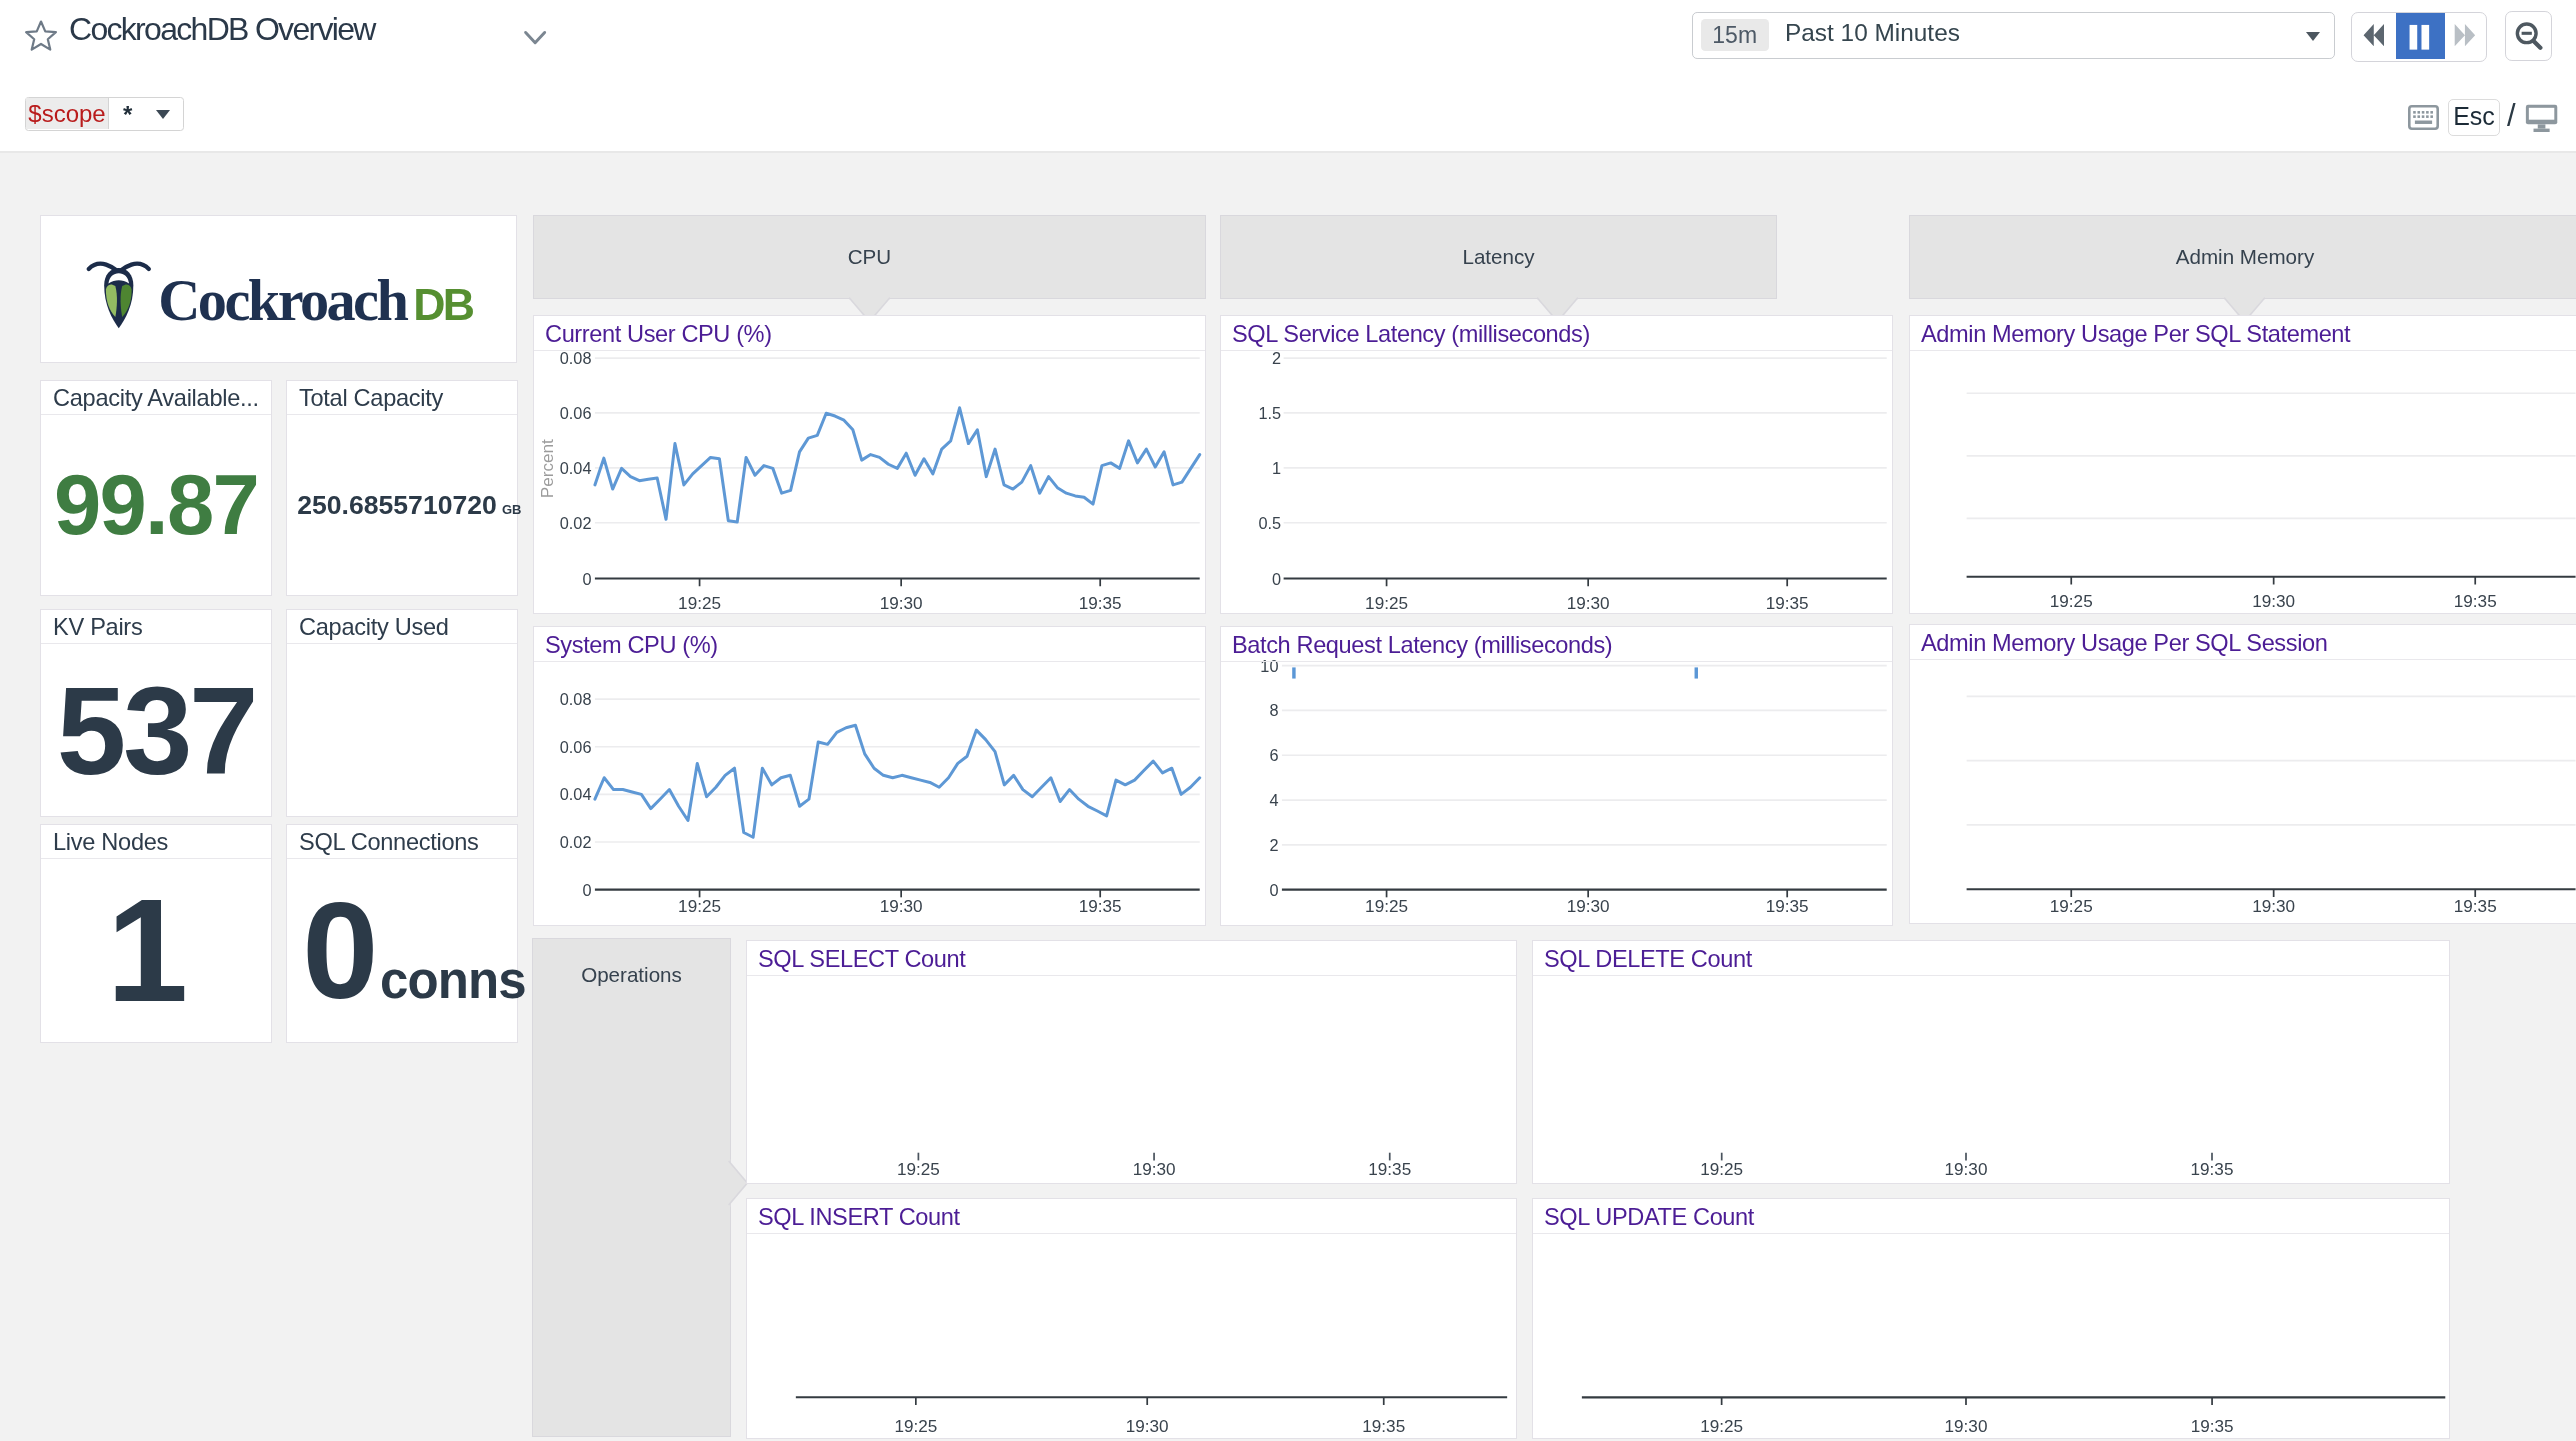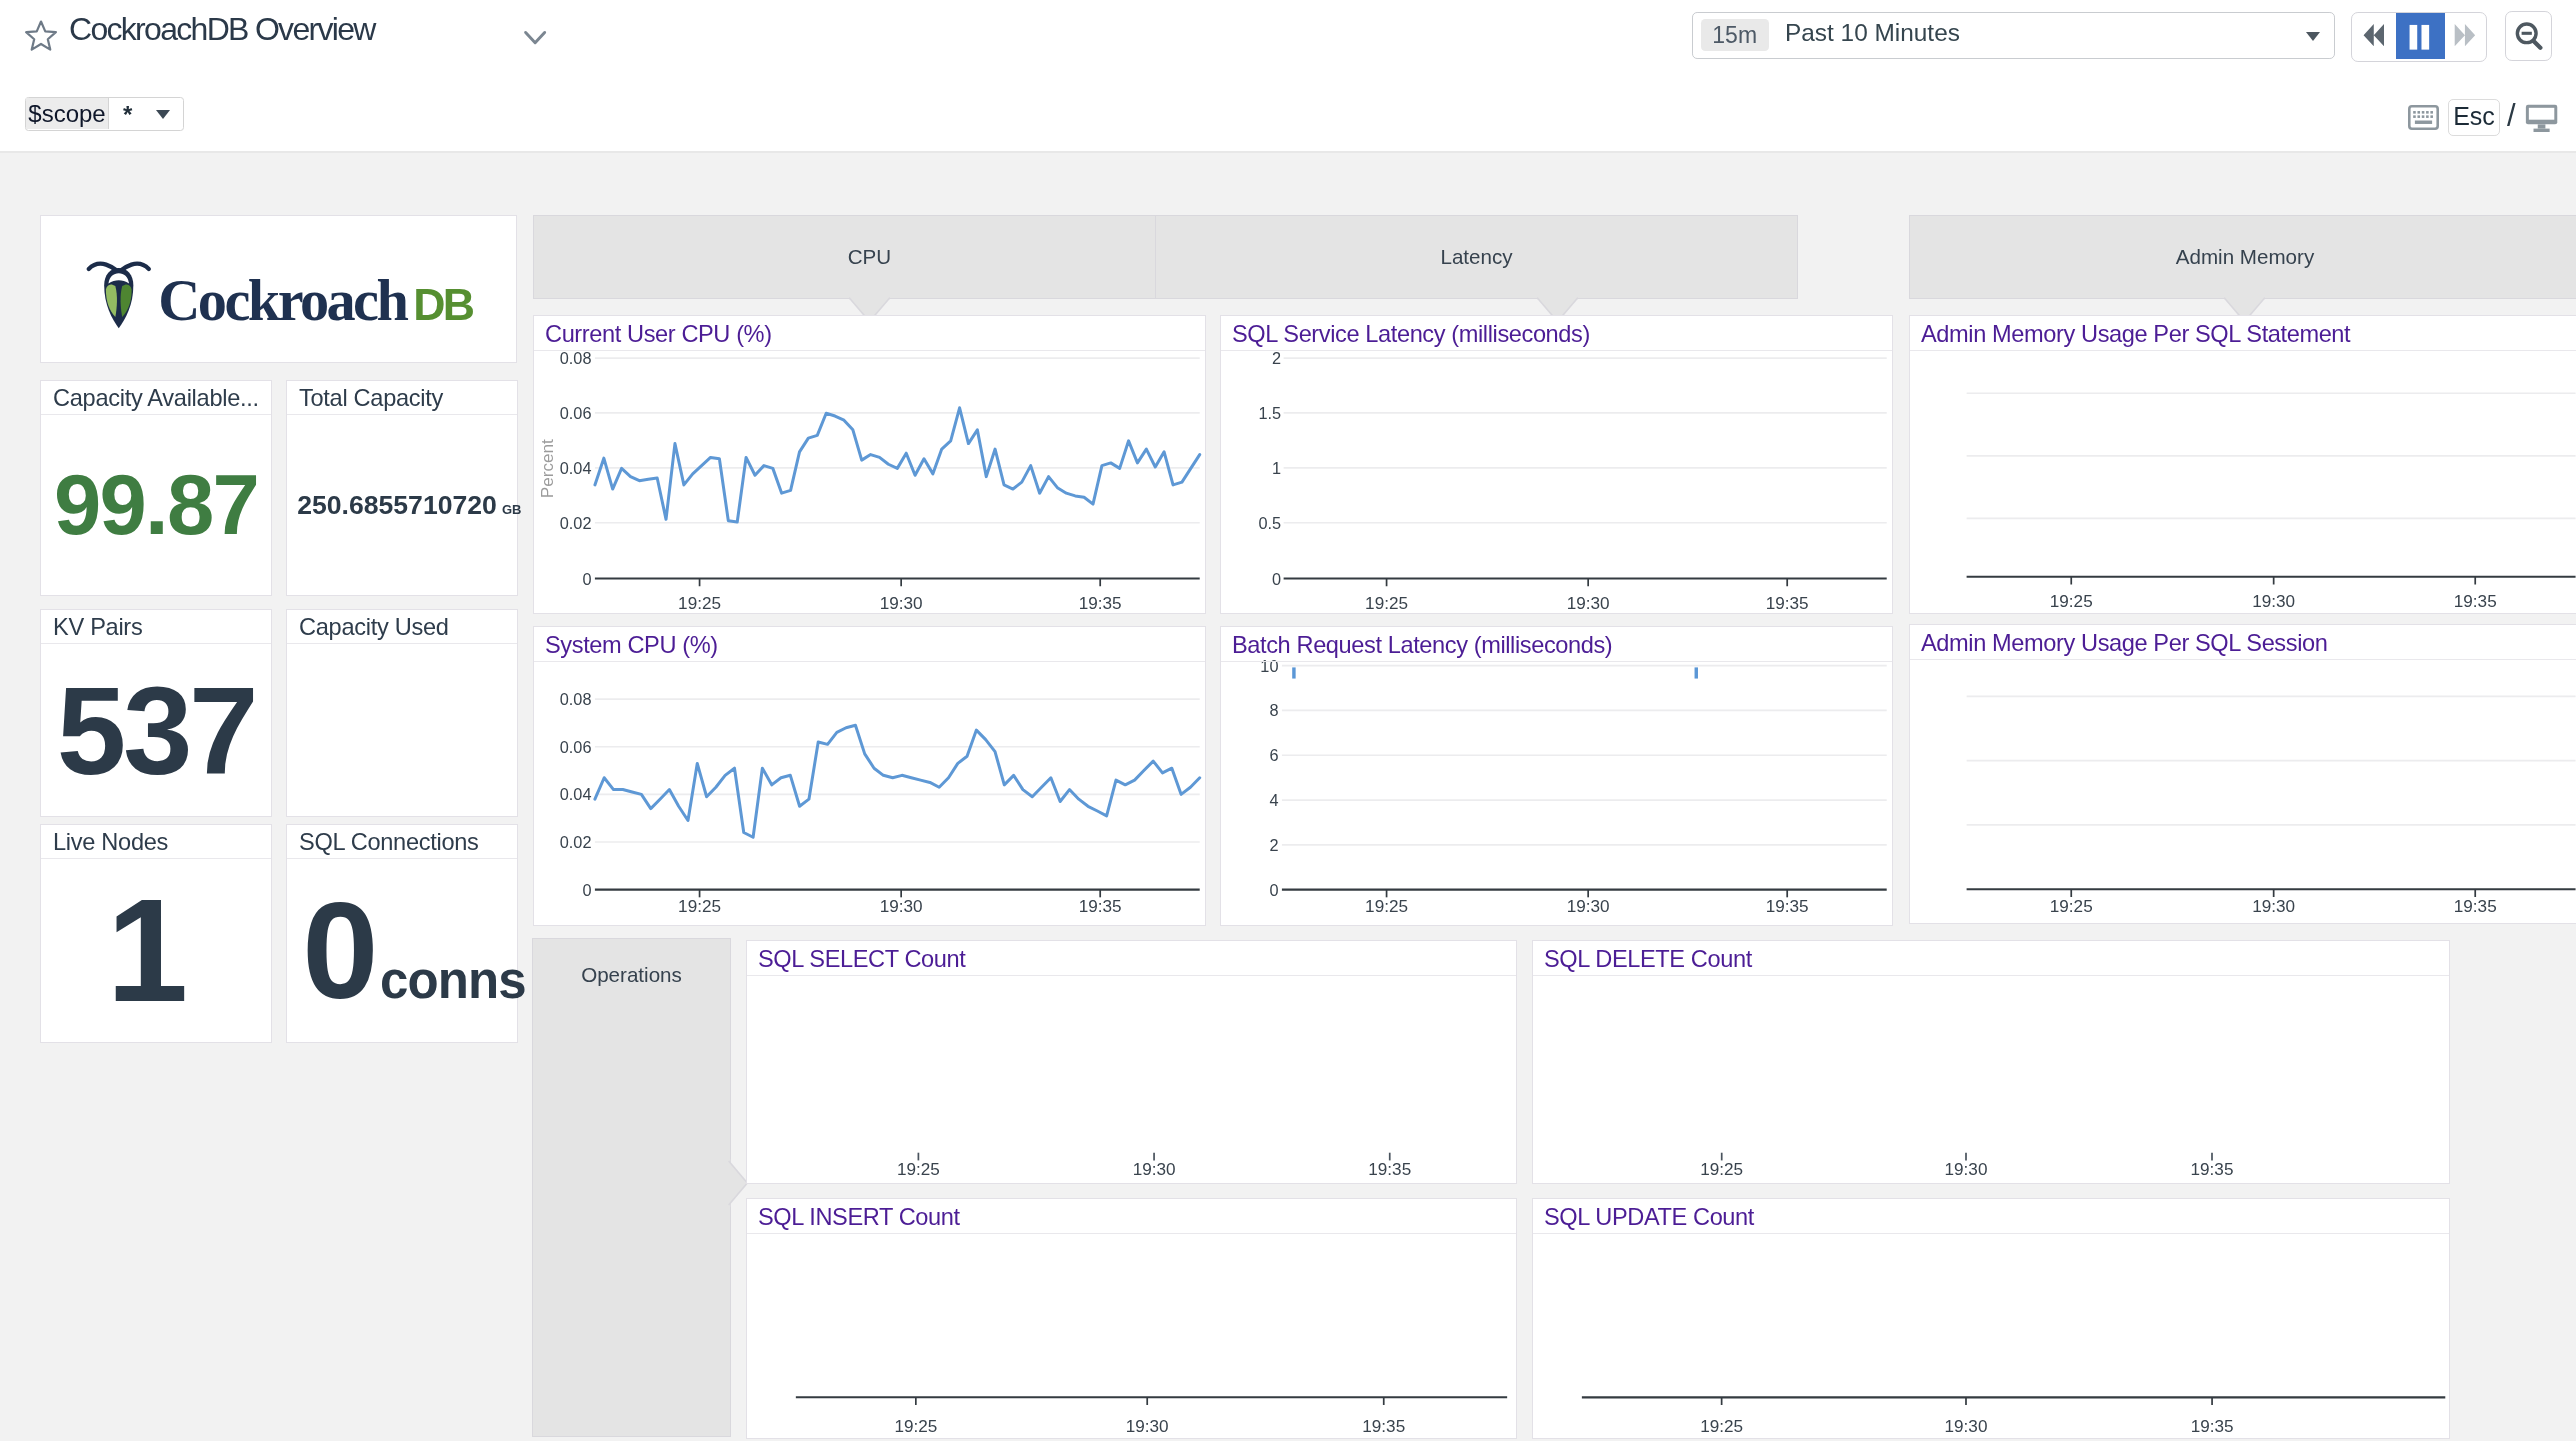--- a/index.html
+++ b/index.html
@@ -37,21 +37,21 @@
 <path d="M120 13 L132 26 L120 39 Z M132 13 L144 26 L132 39 Z" fill="#b9bfc5"></path>
 </svg>
     </div>
     <div style="position:absolute;left:2505px;top:11px;width:47px;height:50px;background:#fff;border:1.7px solid #d4d4da;border-radius:6.9px">
 <svg width="44" height="46" xmlns="http://www.w3.org/2000/svg" viewBox="0 0 51 54">
 <circle cx="24" cy="25" r="11" fill="none" stroke="#4e5860" stroke-width="4"></circle>
 <line x1="18" y1="25" x2="30" y2="25" stroke="#4e5860" stroke-width="3.6"></line>
 <line x1="32" y1="34" x2="40" y2="42" stroke="#4e5860" stroke-width="5" stroke-linecap="round"></line>
 </svg></div>
     <div style="position:absolute;left:25px;top:97px;width:159px;height:34px;background:#fff;border:1.7px solid #d4d4d4;border-radius:3.4px">
-<span style="position:absolute;left:0;top:0;width:83px;height:31px;background:#ececec;border-right:1.7px solid #d4d4d4;font-size:24px;color:#0f172a;text-align:center;line-height:31px">$scope</span>
+<span style="position:absolute;left:0;top:0;width:83px;height:31px;background:#ececec;border-right:1.7px solid #d4d4d4;font-size:24px;color:#b91c1c;text-align:center;line-height:31px">$scope</span>
 <span style="position:absolute;left:97px;top:3.4px;font-size:24px;color:#222f3a;font-weight:700">*</span>
 <span style="position:absolute;right:13px;top:12px;width:0;height:0;border-left:7.7px solid transparent;border-right:7.7px solid transparent;border-top:9.4px solid #3c4854"></span>
 </div>
     <svg style="position:absolute;left:2408px;top:105px" width="31" height="25" xmlns="http://www.w3.org/2000/svg" viewBox="0 0 36 29">
 <rect x="1.5" y="1.5" width="33" height="26" rx="3" fill="none" stroke="#8d979e" stroke-width="3"></rect>
 <g fill="#8d979e">
 <rect x="6" y="7" width="3" height="3"></rect>
         <rect x="11" y="7" width="3" height="3"></rect>
         <rect x="16" y="7" width="3" height="3"></rect>
         <rect x="21" y="7" width="3" height="3"></rect>
@@ -123,21 +123,21 @@
           </div>
         </div>
       </div>
       <div class="ghead" style="left:533px;top:64px;width:673px;height:84px">CPU</div>
       <svg style="position:absolute;left:849px;top:145px" width="41" height="28" xmlns="http://www.w3.org/2000/svg" viewBox="0 0 48 33">
         <rect x="0" y="0" width="48" height="4" fill="#e4e4e4"></rect>
         <polygon points="0,2 48,2 24,30" fill="#e4e4e4"></polygon>
         <line x1="0" y1="2" x2="24" y2="30" stroke="#d9d8dd" stroke-width="2"></line>
         <line x1="48" y1="2" x2="24" y2="30" stroke="#d9d8dd" stroke-width="2"></line>
       </svg>
-      <div class="ghead" style="left:1155px;top:64px;width:643px;height:84px">Latency</div>
+      <div class="ghead" style="left:1220px;top:64px;width:557px;height:84px">Latency</div>
       <svg style="position:absolute;left:1537px;top:145px" width="41" height="28" xmlns="http://www.w3.org/2000/svg" viewBox="0 0 48 33">
         <rect x="0" y="0" width="48" height="4" fill="#e4e4e4"></rect>
         <polygon points="0,2 48,2 24,30" fill="#e4e4e4"></polygon>
         <line x1="0" y1="2" x2="24" y2="30" stroke="#d9d8dd" stroke-width="2"></line>
         <line x1="48" y1="2" x2="24" y2="30" stroke="#d9d8dd" stroke-width="2"></line>
       </svg>
       <div class="ghead" style="left:1909px;top:64px;width:672px;height:84px">Admin Memory</div>
       <svg style="position:absolute;left:2224px;top:145px" width="41" height="28" xmlns="http://www.w3.org/2000/svg" viewBox="0 0 48 33">
         <rect x="0" y="0" width="48" height="4" fill="#e4e4e4"></rect>
         <polygon points="0,2 48,2 24,30" fill="#e4e4e4"></polygon>

